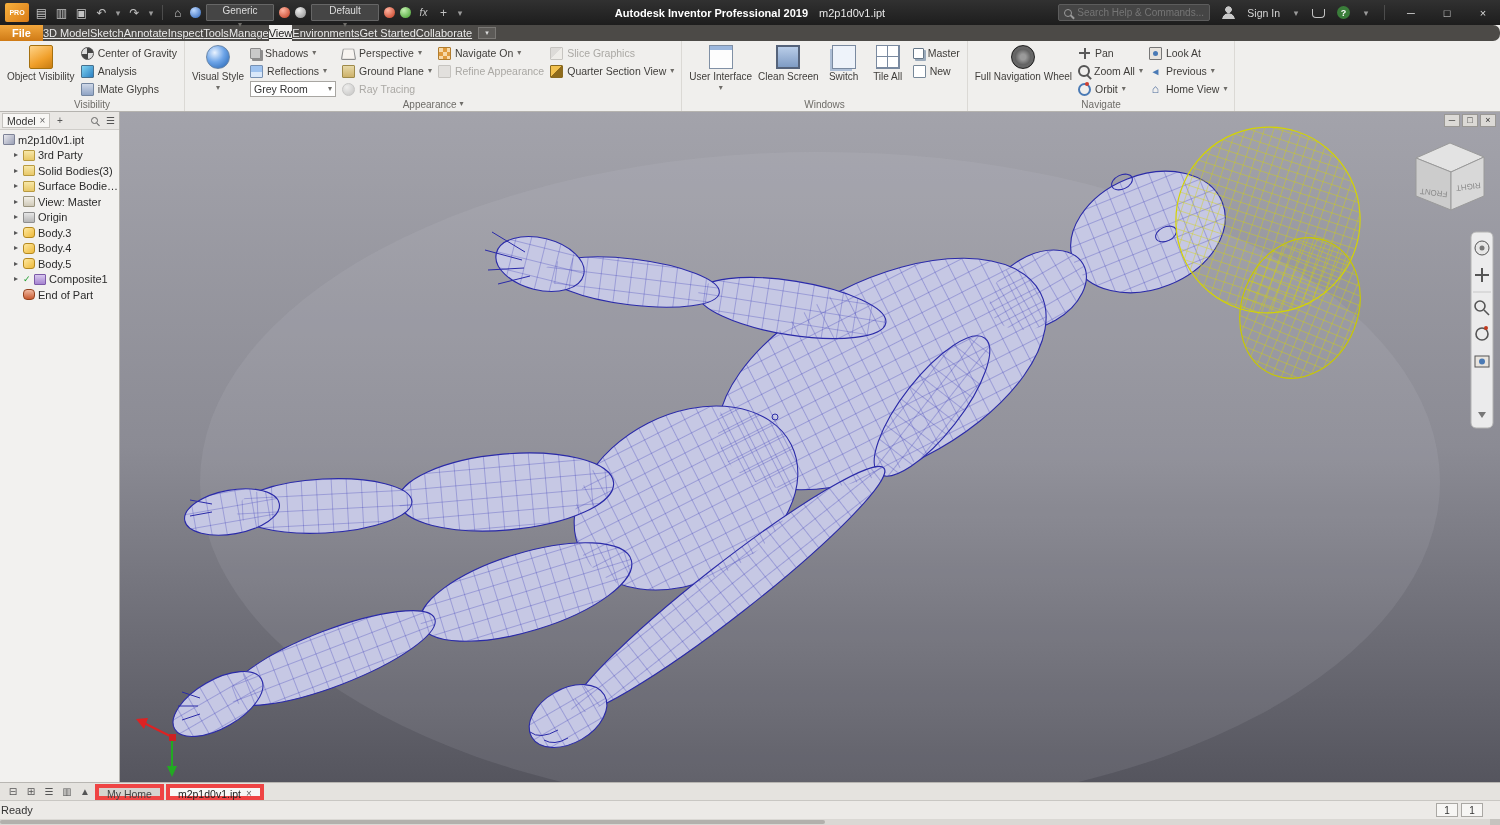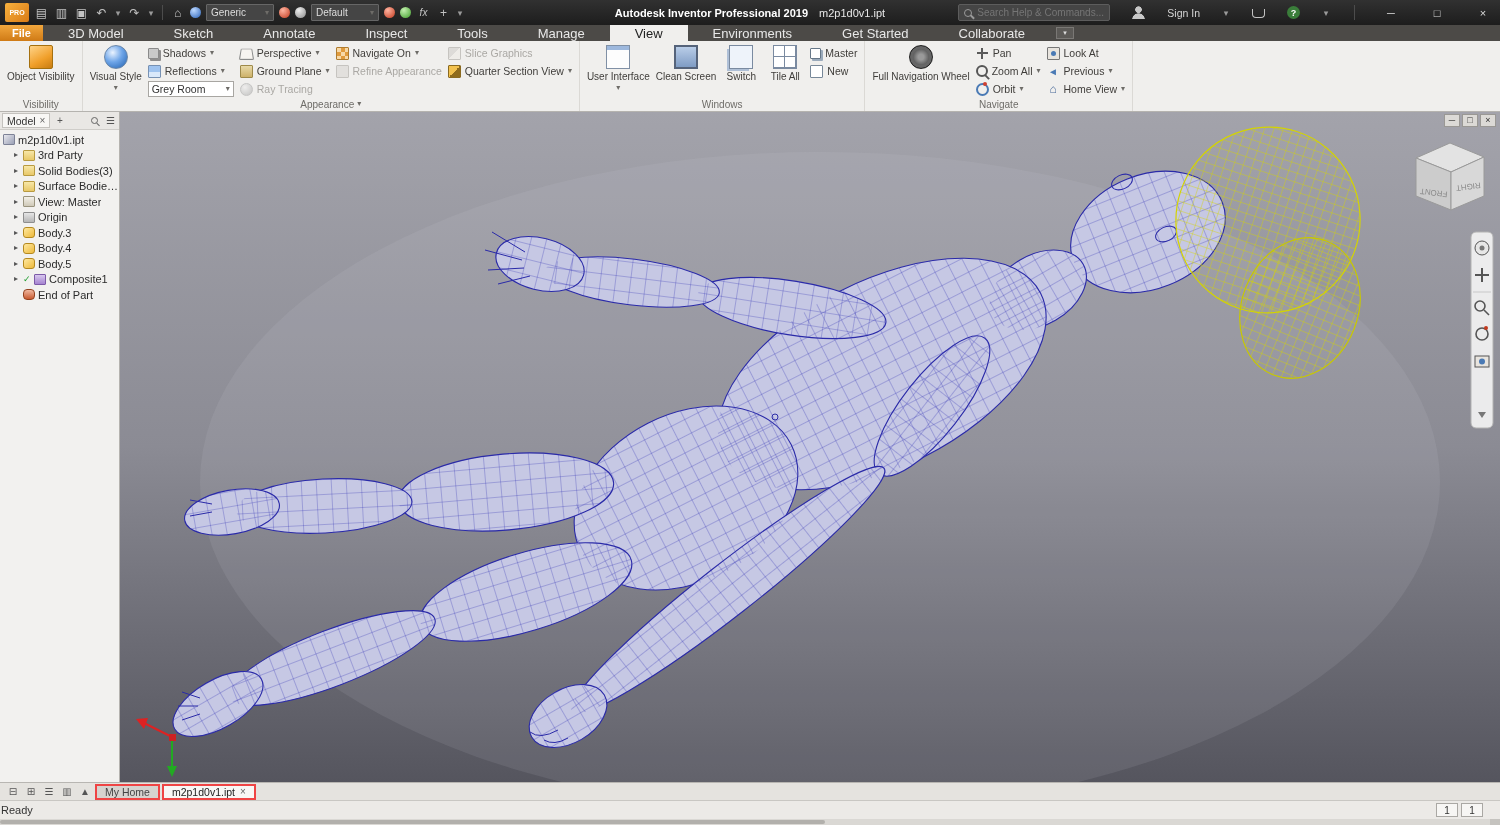--- a/index.html
+++ b/index.html
@@ -12,54 +12,54 @@
     display:flex; align-items:center; padding:0 5px; color:#c8c8c8; position:relative; }
   .qat { display:flex; align-items:center; gap:5px; z-index:2; }
   .logo { width:24px; height:19px; border-radius:2px; background:linear-gradient(135deg,#f7b13e,#d97b16);
     color:#fff; font-size:7px; font-weight:bold; display:flex; align-items:center; justify-content:center; }
   .ico16 { width:15px; height:16px; display:flex; align-items:center; justify-content:center;
     font-size:12px; color:#c3c3c3; line-height:16px; }
   .ico16.small { font-size:9px; width:8px; color:#9a9a9a; }
   .tb-sep { width:1px; height:15px; background:#4c4c4c; margin:0 2px; }
   .tb-sel { height:17px; min-width:68px; background:#454545; border:1px solid #666; border-radius:1px;
     display:flex; align-items:center; justify-content:space-between; padding:0 4px; gap:5px;
-    font-size:10px; color:#ddd; }
+    font-size:10px; color:#ddd;flex-direction:column; }
   .sphere-s { width:11px; height:11px; border-radius:50%; display:inline-block; }
   .sph-gray { background:radial-gradient(circle at 35% 30%, #eee, #8a8a8a); }
   .sph-red { background:radial-gradient(circle at 35% 30%, #ffb3a0, #c23a1e); }
   .sph-green { background:radial-gradient(circle at 35% 30%, #c4f0b0, #3f9e2a); }
   .sph-blue { background:radial-gradient(circle at 35% 30%, #bcd8ff, #2a62b8); }
   .title-center { position:absolute; left:0; right:0; text-align:center; font-size:11px;
     color:#fff; pointer-events:none; }
   .title-center .app-t { font-weight:bold; }
   .title-center .doc-t { font-weight:normal; margin-left:8px; color:#e8e8e8; }
-  .tb-right { margin-left:auto; display:flex; align-items:center; gap:22px; z-index:2; }
+  .tb-right { margin-left:auto; display:flex; align-items:center; gap:12px; z-index:2; }
   .searchbox { width:152px; height:17px; background:#454545; border:1px solid #5d5d5d; border-radius:2px;
     display:flex; align-items:center; padding:0 5px; gap:5px; }
   .searchbox input { flex:1; background:transparent; border:none; outline:none; color:#b5b5b5;
     font-size:10px; font-family:inherit; }
   .mag { width:8px; height:8px; border:1.5px solid #9a9a9a; border-radius:50%; position:relative; flex:0 0 auto; }
   .mag::after { content:""; position:absolute; width:5px; height:1.5px; background:#9a9a9a;
     right:-4px; bottom:-2px; transform:rotate(45deg); }
   .person { width:13px; height:13px;
     background: radial-gradient(circle at 50% 28%, #c8c8c8 3px, transparent 3.6px),
                 radial-gradient(circle at 50% 105%, #c8c8c8 6px, transparent 6.6px); }
   .cart { width:13px; height:9px; border:1.5px solid #c3c3c3; border-top:none;
     border-radius:0 0 4px 4px; position:relative; margin-top:2px; }
   .signin { font-size:10.5px; color:#d5d5d5; }
   .helpc { width:13px; height:13px; border-radius:50%; background:#3a7d3a; color:#fff; font-size:9px;
     display:flex; align-items:center; justify-content:center; font-weight:bold; }
   .winbtn { width:24px; height:19px; display:flex; align-items:center; justify-content:center;
     font-size:11px; color:#dcdcdc; }
 
   
-  .tabstrip { height:16px; flex:0 0 auto; background:#4c4a47; display:flex; align-items:stretch; }
+  .tabstrip { height:16px; flex:0 0 auto; background:#4c4a47; display:flex; align-items:stretch;border-radius:7px; }
   .ftab { padding:0 12px; background:linear-gradient(#f2a73d,#cf7a15); color:#fff; font-size:11px;
     display:flex; align-items:center; font-weight:bold; }
-  .rtab { padding:0 25px; color:#e8e8e8; font-size:13px; display:flex; align-items:center; }
+  .rtab { padding:0 0; color:#e8e8e8; font-size:11px; display:flex; align-items:center;text-decoration:underline; }
   .rtab.active { background:#f0efed; color:#222; }
   .ribbon-toggle { align-self:center; margin-left:6px; width:18px; height:12px; background:#5c5a57;
     border:1px solid #7a7875; color:#ddd; font-size:7px; display:flex; align-items:center; justify-content:center; }
 
   
   .ribbon { height:71px; flex:0 0 auto; background:#f0efed; border-bottom:1px solid #b5b3af;
     display:flex; align-items:stretch; }
   .rgroup { position:relative; border-right:1px solid #dbd9d5; padding:2px 4px 13px 4px;
     display:flex; align-items:flex-start; }
   .grp-label { position:absolute; left:0; right:0; bottom:1px; height:12px; display:flex;
@@ -152,21 +152,21 @@
   .doc-controls { position:absolute; top:2px; right:4px; display:flex; gap:2px; }
   .dc-btn { width:16px; height:13px; background:#dcdad6; border:1px solid #9a9894; color:#333;
     font-size:9px; display:flex; align-items:center; justify-content:center; line-height:9px; }
 
   
   .doctabs { height:18px; flex:0 0 auto; background:#e5e3df; border-top:1px solid #b8b6b2;
     display:flex; align-items:center; gap:2px; padding-left:5px; }
   .dt-ico { width:16px; height:15px; display:flex; align-items:center; justify-content:center;
     font-size:10px; color:#555; }
   .dtab { height:16px; display:flex; align-items:flex-start; gap:5px; padding:0 8px; font-size:10.5px;
-    background:#d6d3cf; border:2px solid #ef4444; color:#444; margin-top:1px; }
+    background:#d6d3cf; border:4px solid #ef4444; color:#444; margin-top:1px; }
   .dtab.active { background:#f8f7f5; color:#222; }
   .dtab .x { font-size:10px; color:#666; }
   .statusbar { height:19px; flex:0 0 auto; background:#eceae7; border-top:1px solid #c9c7c3;
     display:flex; align-items:center; padding:0 1px; font-size:11px; color:#333; }
   .sb-right { margin-left:auto; display:flex; align-items:center; gap:3px; margin-right:16px; }
   .sb-box { min-width:22px; height:14px; border:1px solid #aaa8a4; background:#f7f6f4;
     font-size:10px; display:flex; align-items:center; justify-content:center; color:#333; }
   .hscroll { height:6px; flex:0 0 auto; background:#dad8d4; position:relative; }
   .hthumb { position:absolute; left:0; top:1px; height:4px; width:55%; background:#b2b0ac; border-radius:2px; }
   .hgrip { position:absolute; right:0; top:0; width:10px; height:6px; background:#c5c3bf; }
@@ -243,20 +243,34 @@
     <span class="rtab">Collaborate</span>
     <span class="ribbon-toggle">▾</span>
   </div>
 
   <div class="ribbon">
 
     <div class="rgroup">
       <div class="big-btn">
         <span class="bi bi-objvis"></span>
         <span>Object Visibility</span>
+      </div>
+      <div class="scol">
+        <div class="sbtn">
+          <span class="mi mi-cog"></span>
+          <span>Center of Gravity</span>
+        </div>
+        <div class="sbtn">
+          <span class="mi mi-analysis"></span>
+          <span>Analysis</span>
+        </div>
+        <div class="sbtn">
+          <span class="mi mi-imate"></span>
+          <span>iMate Glyphs</span>
+        </div>
       </div>
       <div class="grp-label">
         <span>Visibility</span>
       </div>
     </div>
 
     <div class="rgroup">
       <div class="big-btn">
         <span class="bi bi-visual"></span>
         <span>Visual Style</span>

